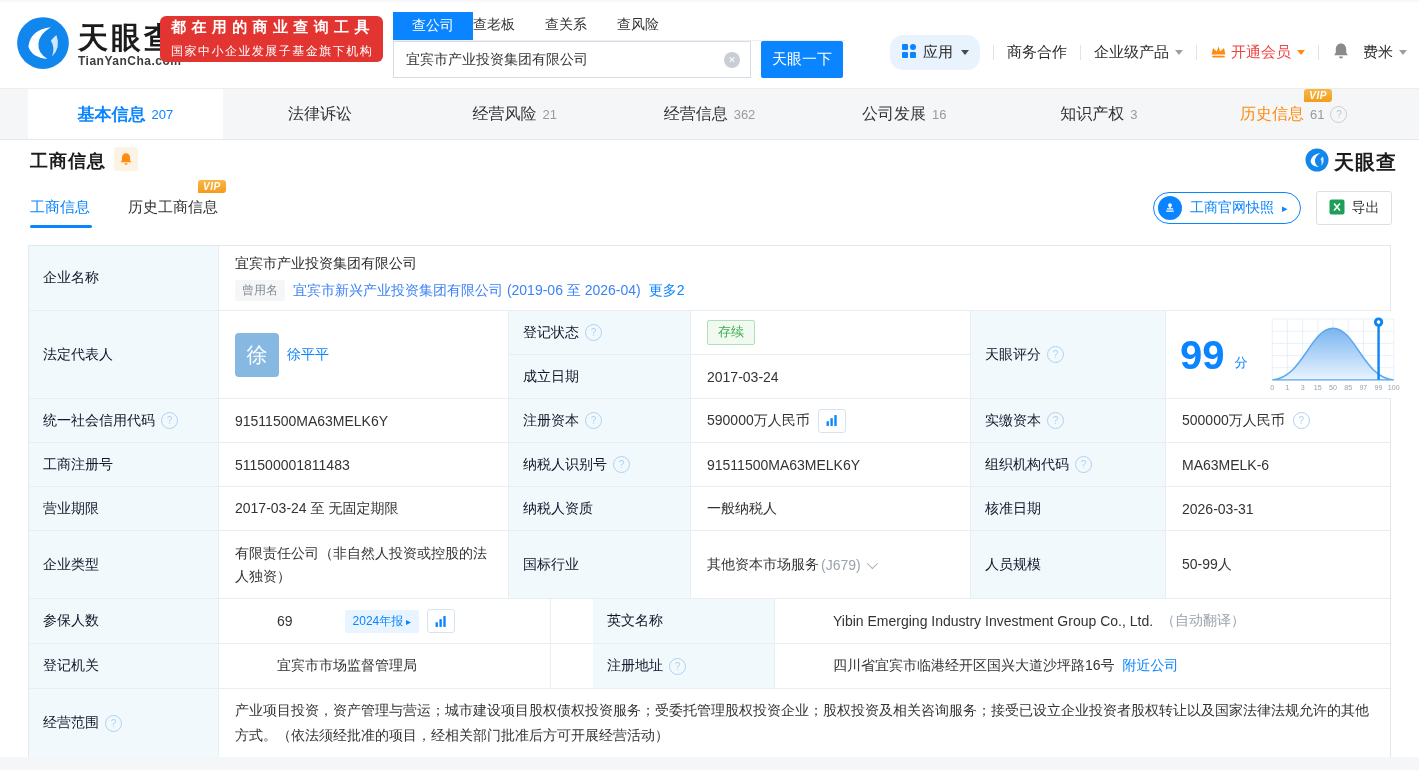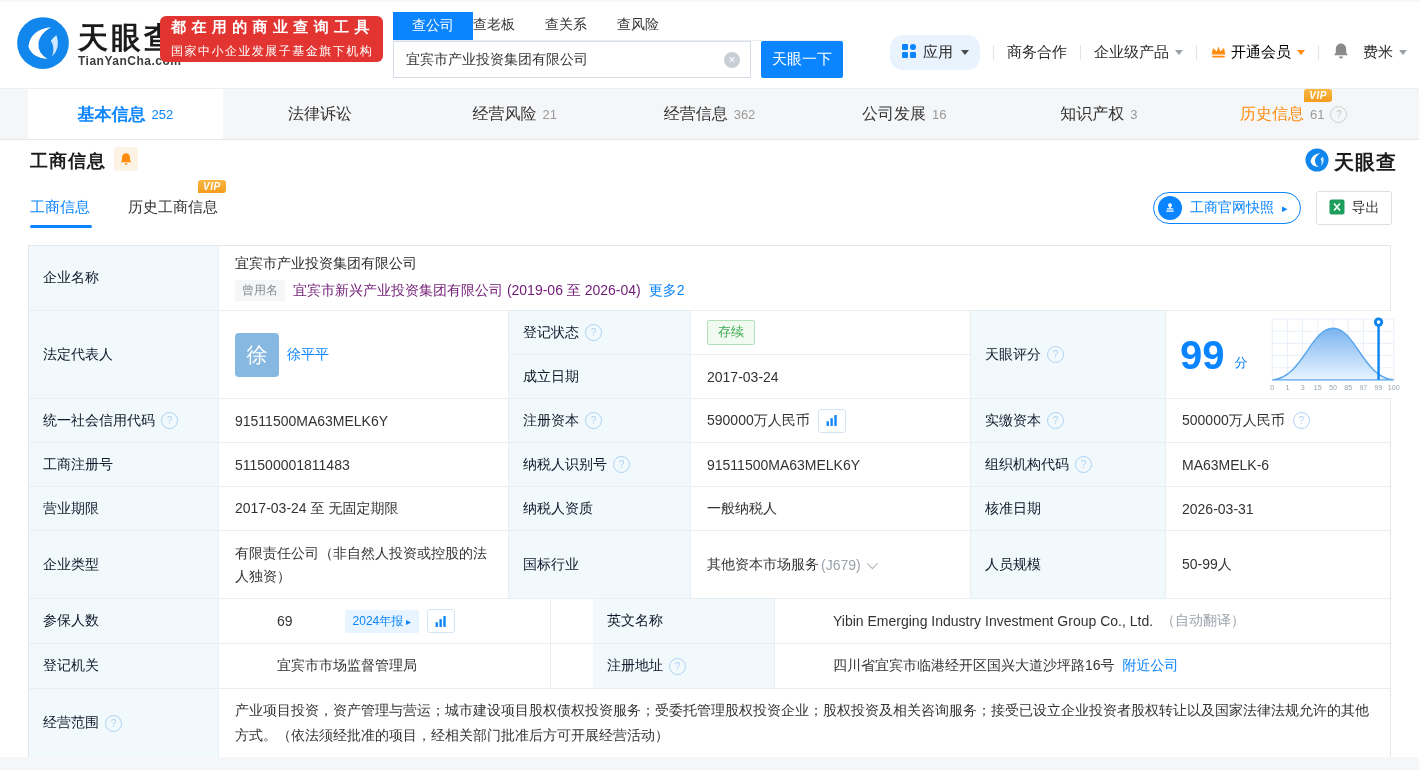--- a/index.html
+++ b/index.html
@@ -21,21 +21,21 @@
   .srow{display:flex;height:37px;align-items:stretch;}
   .sinput{position:relative;width:358px;border:1px solid #d7dde6;display:flex;align-items:center;box-sizing:border-box;background:#fff;}
   .sinput input{border:none;outline:none;width:100%;font-size:14px;color:#333;padding:0 36px 0 12px;font-family:inherit;background:transparent;}
   .clear{position:absolute;right:10px;width:16px;height:16px;border-radius:50%;background:#c9ced6;color:#fff;font-size:9px;display:flex;align-items:center;justify-content:center;cursor:pointer;}
   .clear::after{content:"✕";}
   .sbtn{width:82px;margin-left:10px;background:#0a84ff;color:#fff;font-size:15px;display:flex;align-items:center;justify-content:center;border-radius:2px;cursor:pointer;}
   .hnav{position:absolute;right:12px;top:33px;display:flex;align-items:center;gap:13px;font-size:15px;color:#2b2b2b;}
   .apps{background:#e9f3fe;border-radius:13px;padding:8px 11px;display:flex;align-items:center;gap:6px;cursor:pointer;}
   .hdivider{width:1px;height:15px;background:#e3e3e3;}
   .navitem{display:flex;align-items:center;gap:4px;cursor:pointer;}
-  .vipnav{color:#000000;}
+  .vipnav{color:#ef4444;}
   .caret{width:0;height:0;border-left:4px solid transparent;border-right:4px solid transparent;border-top:5px solid #4a4a4a;margin-left:2px;}
   .caret.orange{border-top-color:#ff8b0f;}
   .caret.gray{border-top-color:#9aa0a6;}
   
   .tabstrip{position:absolute;top:88px;left:0;width:1419px;height:52px;background:#f5f6f8;border-top:1px solid #eeeeee;border-bottom:1px solid #e7e7e7;box-sizing:border-box;}
   .tabs{margin-left:28px;width:1363px;height:100%;display:flex;}
   .ptab{flex:1;display:flex;align-items:center;justify-content:center;gap:6px;font-size:16px;color:#333;cursor:pointer;}
   .ptab .cnt{font-size:13px;color:#9a9a9a;}
   .ptab.active{background:#fff;color:#0a84ff;font-weight:bold;font-size:17px;}
   .ptab.active .cnt{color:#0a84ff;font-weight:normal;}
@@ -73,21 +73,21 @@
   .r1{grid-template-rows:64px;}
   .r2{grid-template-rows:44px 43px;}
   .r3,.r4,.r5{grid-template-rows:43px;}
   .r6{grid-template-rows:67px;}
   .r7,.r8{grid-template-rows:44px;gap:42px;}
   .r9{grid-template-rows:68px;}
   .namecol{flex-direction:column;align-items:flex-start;justify-content:center;gap:7px;}
   .nameline{color:#2a2a2a;}
   .formerline{display:flex;align-items:center;gap:8px;}
   .tag{background:#f5f6f7;color:#848b93;font-size:12px;padding:2px 7px;border-radius:2px;flex:none;}
-  .gray{color:#701a75;}
+  .gray{color:#3b82f6;}
   .lightgray{color:#9aa2ab;}
   .link{color:#0a84ff;cursor:pointer;}
   .avatar{width:44px;height:44px;background:#86b8e1;border-radius:4px;color:#fff;font-size:21px;display:flex;align-items:center;justify-content:center;flex:none;}
   .badge-green{display:inline-block;padding:2px 10px;font-size:13px;color:#3fae53;background:#f0faf0;border:1px solid #b0e0b8;border-radius:2px;line-height:1.4;}
   .score-num{font-size:40px;font-weight:bold;color:#0a84ff;line-height:1;}
   .score-unit{font-size:13px;color:#0a84ff;margin:16px 0 0 2px;}
   .iconbtn{width:26px;height:22px;border:1px solid #d4e4f2;border-radius:3px;background:#fff;display:flex;align-items:center;justify-content:center;cursor:pointer;flex:none;}
   .yearbadge{background:#e8f4ff;color:#0a84ff;font-size:12px;padding:3px 8px;border-radius:2px;cursor:pointer;flex:none;margin-left:44px;}
   .yearbadge::after{content:" ▸";font-size:10px;}
   .chev{width:7px;height:7px;border-right:1.5px solid #a7afb8;border-bottom:1.5px solid #a7afb8;transform:rotate(45deg) translateY(-2px);display:inline-block;margin-left:4px;cursor:pointer;}
@@ -175,21 +175,21 @@
       <span>费米</span>
       <span class="caret gray"></span>
     </div>
   </div>
 </div>
 
 <div class="tabstrip">
   <div class="tabs">
     <div class="ptab active">
       <span>基本信息</span>
-      <span class="cnt">252</span>
+      <span class="cnt">207</span>
     </div>
     <div class="ptab">
       <span>法律诉讼</span>
     </div>
     <div class="ptab">
       <span>经营风险</span>
       <span class="cnt">21</span>
     </div>
     <div class="ptab">
       <span>经营信息</span>

